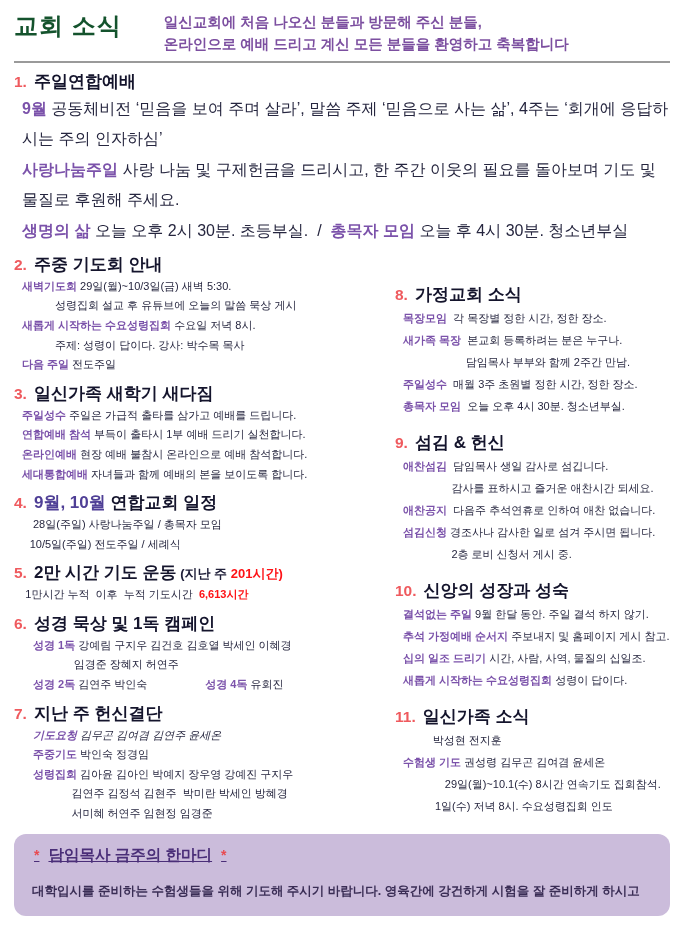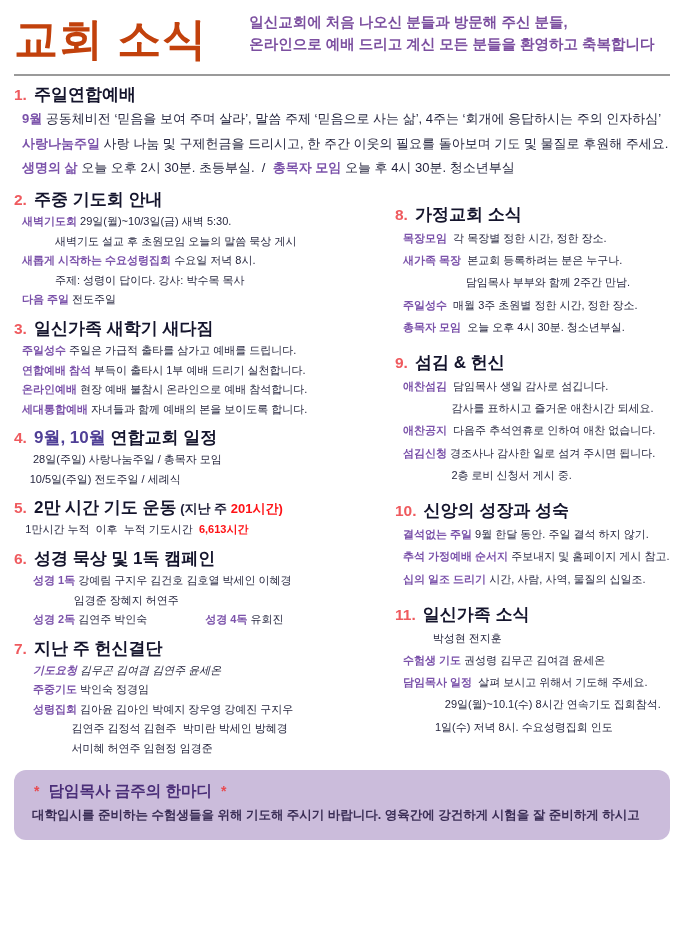--- a/index.html
+++ b/index.html
@@ -3,45 +3,45 @@
 <meta charset="utf-8">
 <style>
   html,body{margin:0;padding:0;}
   body{
     width:684px;min-height:944px;background:#ffffff;box-sizing:border-box;
     padding:8px 14px 10px;
     font-family:"Liberation Sans", sans-serif;
     color:#23233c;
   }
   .header{display:flex;align-items:flex-start;}
-  .brand{font-size:44px;font-weight:800;color:#c2410c;letter-spacing:1px;padding-top:2px;}
+  .brand{font-size:24px;font-weight:800;color:#14532d;letter-spacing:1px;padding-top:2px;}
   .subtitle{margin-left:42px;color:#7c4fa0;font-size:14.5px;font-weight:600;line-height:1.55;padding-top:3px;}
   .rule{border:none;border-top:2px solid #9a9a9a;margin:5px 0 7px;}
 
   .sec{margin-bottom:7px;}
   .sec-head{font-size:17px;font-weight:800;color:#14142c;margin-bottom:1px;white-space:pre-wrap;}
   .num{color:#ef5a5e;font-weight:600;margin-right:7px;font-size:15.5px;}
   .accent{color:#4f3f96;}
   .suf{font-weight:700;font-size:13px;color:#20203a;}
   .suf.red-strong{color:#fe1216;margin-left:0;}
   .sec-body{padding-left:8px;font-size:11px;line-height:1.78;color:#26263f;}
-  .sec-full .sec-body{font-size:13px;line-height:1.9;}
+  .sec-full .sec-body{font-size:16px;line-height:1.9;}
   .line{white-space:pre-wrap;}
   .lbl{color:#7b52aa;font-weight:700;}
   .red{color:#fe1216;font-weight:700;}
   .gap{display:inline-block;width:58px;}
 
-  .cols{display:flex;align-items:center;}
+  .cols{display:flex;align-items:flex-end;}
   .col-left{width:344px;flex:none;}
   .col-right{flex:1;padding-left:8px;margin-left:29px;}
   .col-right .sec{margin-bottom:13px;}
   .col-right .sec-body{line-height:2.02;}
 
   .footer-box{background:#cbbcdb;border-radius:12px;padding:11px 18px 12px;margin-top:4px;}
-  .fb-head{font-size:15.5px;font-weight:800;color:#4a2e78;margin-bottom:1px;}
+  .fb-head{font-size:15.5px;font-weight:800;color:#4a2e78;margin-bottom:13px;text-decoration:underline;}
   .fb-ast{color:#e84a50;font-weight:700;margin:0 9px 0 2px;font-size:14px;}
   .fb-ast.right{margin:0 0 0 9px;}
   .fb-line{font-size:12.5px;line-height:2.0;color:#3a2d55;font-weight:600;white-space:pre-wrap;}
 </style>
 </head>
 <body>
 
 <div class="header">
   <div class="brand">교회 소식</div>
   <div class="subtitle">
@@ -61,21 +61,21 @@
       </div>
     </div>
   </div>
 
 <div class="cols">
   <div id="col-left" class="col-left">
       <div class="sec">
         <div class="sec-head"><span class="num">2.</span><span class="ttl">주중 기도회 안내</span></div>
         <div class="sec-body">
           <div class="line"><span class="lbl">새벽기도회</span><span class="txt"> 29일(월)~10/3일(금) 새벽 5:30.</span></div>
-          <div class="line" style="padding-left: 3em;"><span class="txt">새벽기도 설교 후 초원모임 오늘의 말씀 묵상 게시</span></div>
+          <div class="line" style="padding-left: 3em;"><span class="txt">성령집회 설교 후 유튜브에 오늘의 말씀 묵상 게시</span></div>
           <div class="line"><span class="lbl">새롭게 시작하는 수요성령집회</span><span class="txt"> 수요일 저녁 8시.</span></div>
           <div class="line" style="padding-left: 3em;"><span class="txt">주제: 성령이 답이다. 강사: 박수목 목사</span></div>
           <div class="line"><span class="lbl">다음 주일</span><span class="txt"> 전도주일</span></div>
         </div>
       </div>
       <div class="sec">
         <div class="sec-head"><span class="num">3.</span><span class="ttl">일신가족 새학기 새다짐</span></div>
         <div class="sec-body">
           <div class="line"><span class="lbl">주일성수</span><span class="txt"> 주일은 가급적 출타를 삼가고 예배를 드립니다.</span></div>
           <div class="line"><span class="lbl">연합예배 참석</span><span class="txt"> 부득이 출타시 1부 예배 드리기 실천합니다.</span></div>
@@ -135,28 +135,28 @@
           <div class="line"><span class="lbl">섬김신청</span><span class="txt"> 경조사나 감사한 일로 섬겨 주시면 됩니다.</span></div>
           <div class="line" style="padding-left: 4.4em;"><span class="txt">2층 로비 신청서 게시 중.</span></div>
         </div>
       </div>
       <div class="sec">
         <div class="sec-head"><span class="num">10.</span><span class="ttl">신앙의 성장과 성숙</span></div>
         <div class="sec-body">
           <div class="line"><span class="lbl">결석없는 주일</span><span class="txt"> 9월 한달 동안. 주일 결석 하지 않기.</span></div>
           <div class="line"><span class="lbl">추석 가정예배 순서지</span><span class="txt"> 주보내지 및 홈페이지 게시 참고.</span></div>
           <div class="line"><span class="lbl">십의 일조 드리기</span><span class="txt"> 시간, 사람, 사역, 물질의 십일조.</span></div>
+          <div class="line"><span class="lbl">새롭게 시작하는 수요성령집회</span><span class="txt"> 성령이 답이다.</span></div>
         </div>
       </div>
       <div class="sec">
         <div class="sec-head"><span class="num">11.</span><span class="ttl">일신가족 소식</span></div>
         <div class="sec-body">
           <div class="line" style="padding-left: 2.7em;"><span class="txt">박성현 전지훈</span></div>
           <div class="line"><span class="lbl">수험생 기도</span><span class="txt"> 권성령 김무곤 김여겸 윤세온</span></div>
-          <div class="line"><span class="lbl">담임목사 일정</span><span class="txt">  살펴 보시고 위해서 기도해 주세요.</span></div>
           <div class="line" style="padding-left: 3.8em;"><span class="txt">29일(월)~10.1(수) 8시간 연속기도 집회참석.</span></div>
           <div class="line" style="padding-left: 2.9em;"><span class="txt">1일(수) 저녁 8시. 수요성령집회 인도</span></div>
         </div>
       </div>
     </div>
 </div>
 
 <div class="footer-box">
   <div class="fb-head">
     <span class="fb-ast">*</span><span>담임목사 금주의 한마디</span><span class="fb-ast right">*</span>

